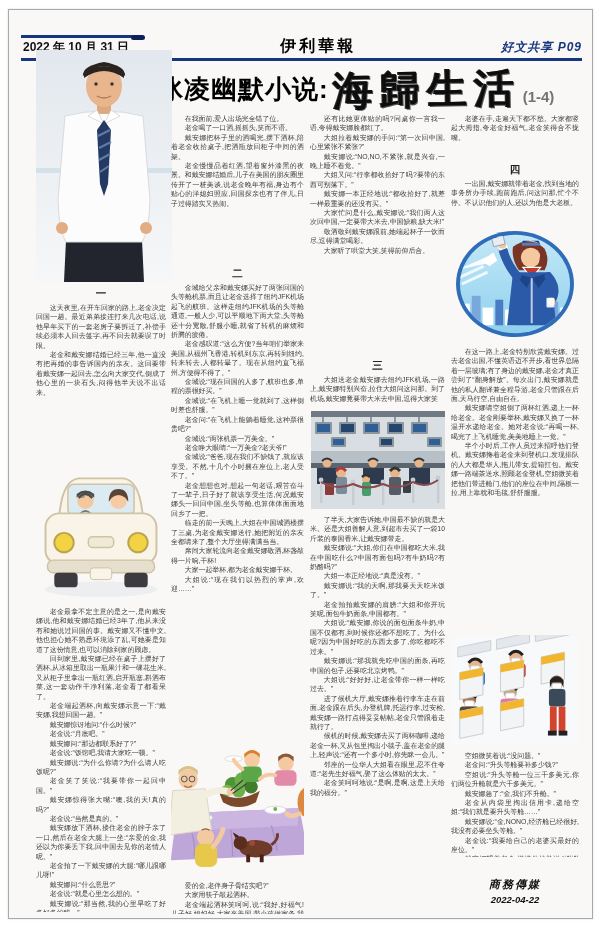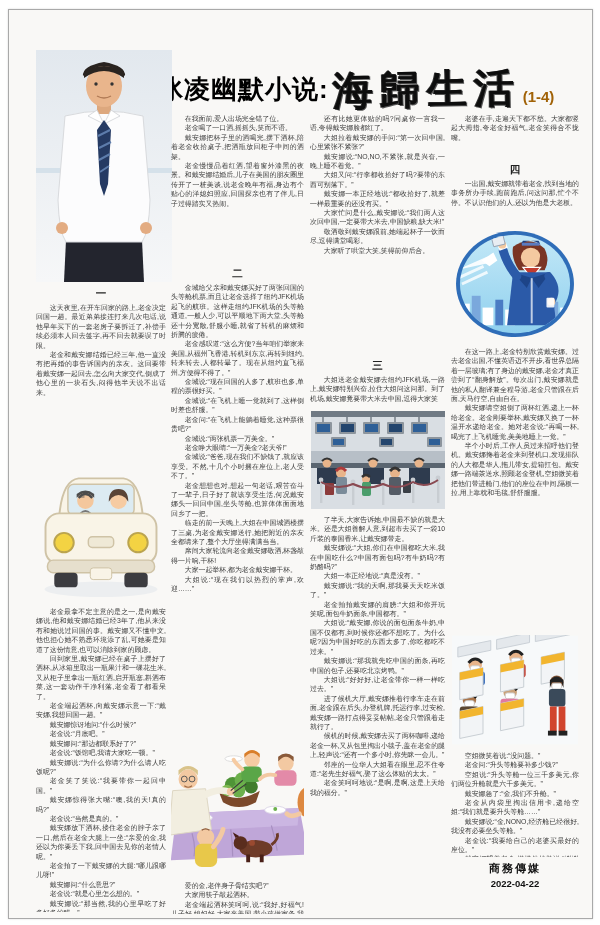--- a/index.html
+++ b/index.html
@@ -8,42 +8,47 @@
   
   .header{position:absolute;left:12px;top:22px;right:10px;height:26px;display:flex;align-items:flex-end;border-bottom:3px solid #16367e;}
   .date-band{font-weight:bold;font-size:12px;color:#111;padding:1px 6px 2px 2px;border-top:3px solid #16367e;position:relative;}
   .date-band::after{content:"";position:absolute;right:-10px;top:-3px;width:14px;height:5px;background:#0c2259;border-radius:3px;}
   .paper-name{flex:1;text-align:center;font-weight:bold;font-size:16px;letter-spacing:3px;color:#000;padding-bottom:1px;}
   .share-tag{font-weight:bold;font-style:italic;font-size:12px;color:#16367e;padding-bottom:2px;letter-spacing:1px;}
   
   .title-row{position:absolute;left:148px;top:50px;width:428px;height:58px;display:flex;align-items:center;justify-content:flex-start;white-space:nowrap;}
   .title-prefix{font-weight:bold;font-size:26px;color:#000;letter-spacing:1px;}
   .title-main{font-family:"Liberation Serif",serif;font-weight:bold;font-size:40px;color:#0d0d0d;letter-spacing:7px;margin-left:4px;transform:rotate(-1deg);text-shadow:1px 1px 0 #555, -1px 0 0 #333;}
-  .title-part{font-weight:bold;font-size:15px;color:#a16207;margin-left:2px;align-self:center;margin-top:14px;}
+  .title-part{font-weight:bold;font-size:15px;color:#737373;margin-left:2px;align-self:center;margin-top:14px;}
   
   .photo{position:absolute;left:27px;top:40px;width:136px;height:232px;background:#e9edf2;overflow:hidden;}
   
   .col{position:absolute;top:104px;height:800px;display:flex;flex-direction:column;overflow:hidden;}
   .col1{left:27px;top:274px;width:130px;height:628px;}
   .col2{left:162px;width:133px;}
   .col3{left:301px;width:135px;}
   .col4{left:442px;width:128px;}
   .flow{overflow:hidden;}
   .para{margin:0;text-indent:2em;text-align:justify;font-size:6.9px;line-height:9.4px;color:#3b3b3b;letter-spacing:0;}
   .sec-marker{flex:none;text-align:center;font-weight:bold;font-size:10.5px;color:#222;padding:3px 0 2px 0;}
   .illo{flex:none;margin:2px auto;display:block;}
-  .footer-block{flex:none;text-align:center;margin-top:4px;}
+  .footer-block{flex:none;text-align:center;margin-top:20px;font-style:italic;}
   .footer-pub{font-weight:bold;font-size:11px;color:#111;letter-spacing:2px;}
   .footer-date{font-weight:bold;font-size:9.5px;color:#111;margin-top:2px;}
 </style>
 </head>
 <body>
 
 <div class="page">
 
+  <div class="header">
+    <span class="date-band">2022 年 10 月 31 日</span>
+    <span class="paper-name">伊利華報</span>
+    <span class="share-tag">好文共享 P09</span>
+  </div>
 
   <div class="title-row">
     <span class="title-prefix">冰凌幽默小说:</span>
     <span class="title-main">海歸生活</span>
     <span class="title-part">(1-4)</span>
   </div>
 
   <div class="photo">
     <svg width="136" height="232" viewBox="0 0 136 232">
       <defs>

